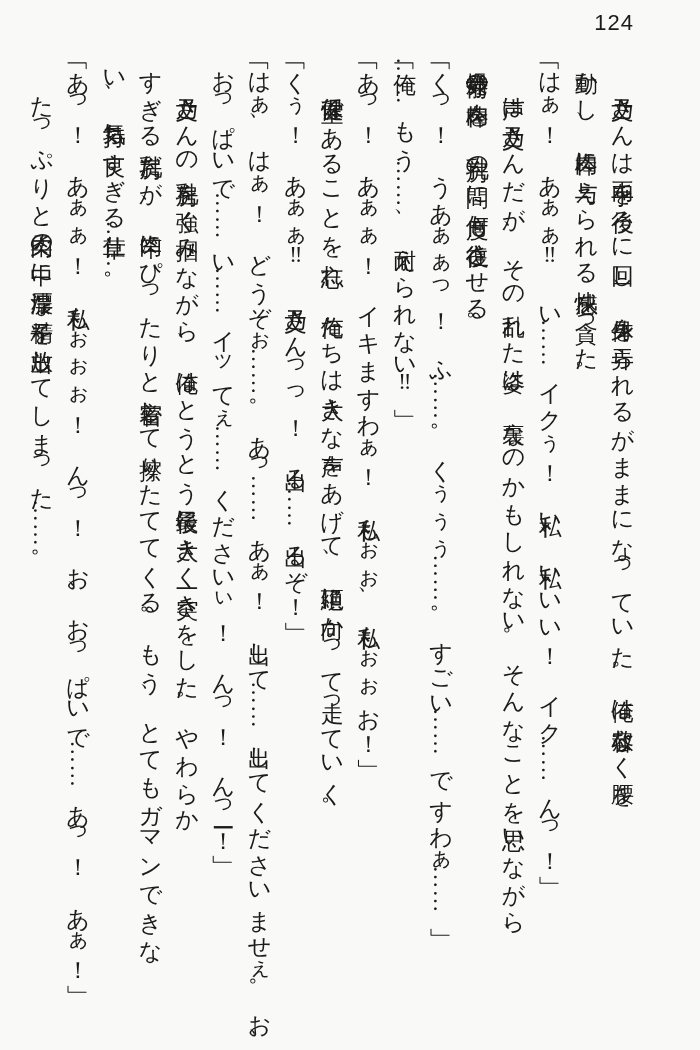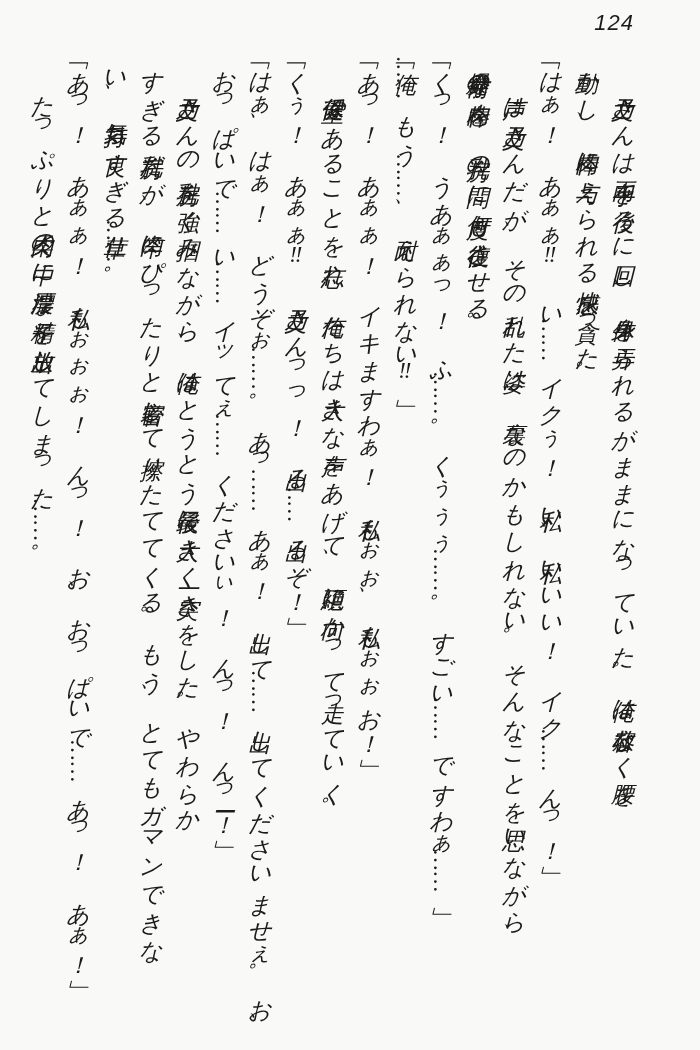--- a/index.html
+++ b/index.html
@@ -11,21 +11,20 @@
     height: 1050px;
     overflow: hidden;
     background: var(--background, #f9f9f7);
     font-family: "Liberation Serif", "DejaVu Serif", serif;
   }
   .page {
     position: relative;
     width: 700px;
     height: 1050px;
     background: var(--background, #f9f9f7);
-    font-style: italic;
   }
   .page-number {
     position: absolute;
     top: 10px;
     right: 66px;
     font-family: "Liberation Sans", "DejaVu Sans", sans-serif;
     font-size: 22px;
     font-weight: 500;
     letter-spacing: 1px;
     color: var(--text, #1b1b1b);

